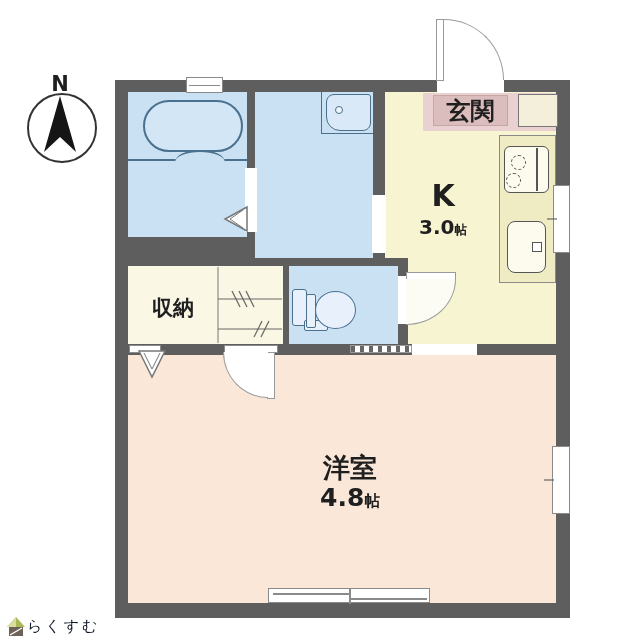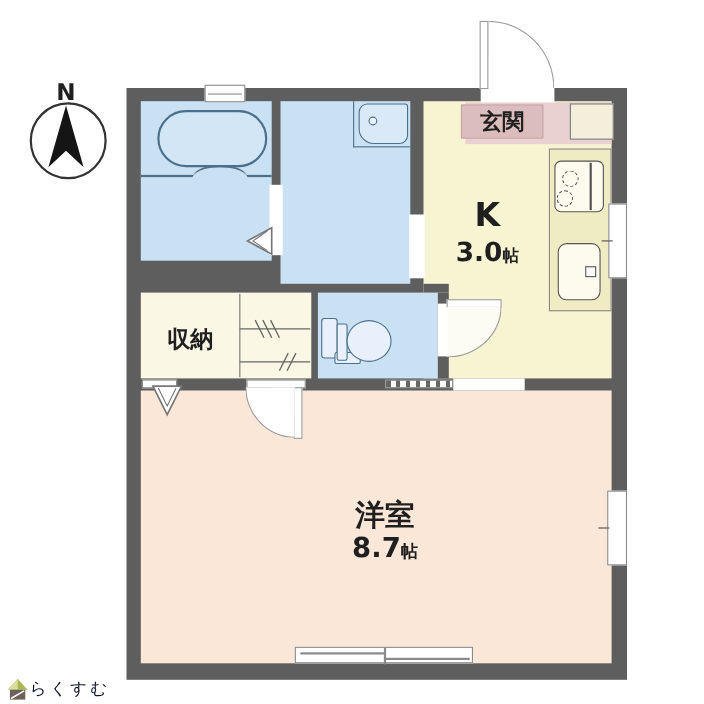--- a/index.html
+++ b/index.html
@@ -7,23 +7,23 @@
          font-family:"DejaVu Sans","Liberation Sans",sans-serif;}
   .abs{position:absolute;}
 
   
   .outer-wall{left:115px;top:80px;width:455px;height:538px;background:#5e5e5e;z-index:1;}
   .room{position:absolute;z-index:2;}
   .bath{left:128px;top:92px;width:119px;height:145px;background:#c9e1f3;}
   .washroom{left:255px;top:92px;width:118px;height:166px;background:#c9e1f3;}
   .kitchen{left:385px;top:92px;width:171px;height:252px;background:#f7f4d1;}
   .entrance{left:423px;top:93px;width:133px;height:38px;background:#e8d1d0;z-index:3;}
-  .genkan-box{left:419px;top:95px;width:73px;height:29px;background:#dcbdbd;border:1px solid #c7a6a6;
+  .genkan-box{left:433px;top:95px;width:73px;height:29px;background:#dcbdbd;border:1px solid #c7a6a6;
               z-index:4;display:flex;align-items:center;justify-content:center;
-              font-size:20px;font-weight:bold;color:#222;}
+              font-size:24px;font-weight:bold;color:#222;}
   .shoe-cab{left:518px;top:94px;width:38px;height:31px;background:#f3efdb;border:1px solid #777;z-index:4;}
   .closet{left:128px;top:266px;width:155px;height:78px;background:#fbf7e5;}
   .toilet-room{left:289px;top:266px;width:109px;height:78px;background:#c9e1f3;z-index:3;}
   .main-room{left:128px;top:355px;width:428px;height:248px;background:#fae7d8;}
   .wall-patch{position:absolute;background:#5e5e5e;z-index:3;}
 
   
   .open{position:absolute;background:#fff;z-index:5;}
   .open.bordered{border:1px solid #8a8a8a;box-sizing:border-box;}
   .dash-strip{left:350px;top:345px;width:62px;height:8px;z-index:5;background:
@@ -64,21 +64,21 @@
   .win{position:absolute;background:#fff;border:1px solid #8a8a8a;box-sizing:border-box;z-index:5;}
   .win-inner{position:absolute;background:#8a8a8a;}
 
   
   .compass-circle{left:27px;top:93px;width:66px;height:66px;border:2px solid #333;border-radius:50%;background:#fff;z-index:2;}
   .north-label{left:44px;top:72px;width:32px;text-align:center;font-size:21px;font-weight:bold;color:#111;z-index:3;}
 
   
   .label{position:absolute;z-index:7;color:#1f1f1f;font-weight:bold;text-align:center;}
   .lbl-k{left:413px;top:178px;width:60px;font-size:30px;}
-  .lbl-ksize{left:398px;top:215px;width:90px;font-size:24px;}
+  .lbl-ksize{left:398px;top:215px;width:90px;font-size:20px;}
   .lbl-closet{left:133px;top:294px;width:80px;font-size:21px;}
   .lbl-room{left:300px;top:450px;width:100px;font-size:27px;}
   .lbl-rsize{left:295px;top:483px;width:110px;font-size:25px;}
   .unit{font-size:0.62em;}
   .logo-text{left:27px;top:617px;font-size:15px;letter-spacing:3px;color:#0f172a;z-index:7;position:absolute;}
 
   svg.overlay{position:absolute;left:0;top:0;z-index:6;pointer-events:none;}
 </style>
 </head>
 <body>
@@ -185,18 +185,18 @@
     </g>
   </svg>
 
   <div class="label lbl-k">K</div>
   <div class="label lbl-ksize">
     <span>3.0</span><span class="unit">帖</span>
   </div>
   <div class="label lbl-room">洋室</div>
   <div class="label lbl-closet">収納</div>
   <div class="label lbl-rsize">
-    <span>8.7</span><span class="unit">帖</span>
+    <span>4.8</span><span class="unit">帖</span>
   </div>
 
   <div class="logo-text">らくすむ</div>
 
 </div>
 
 </body></html>

